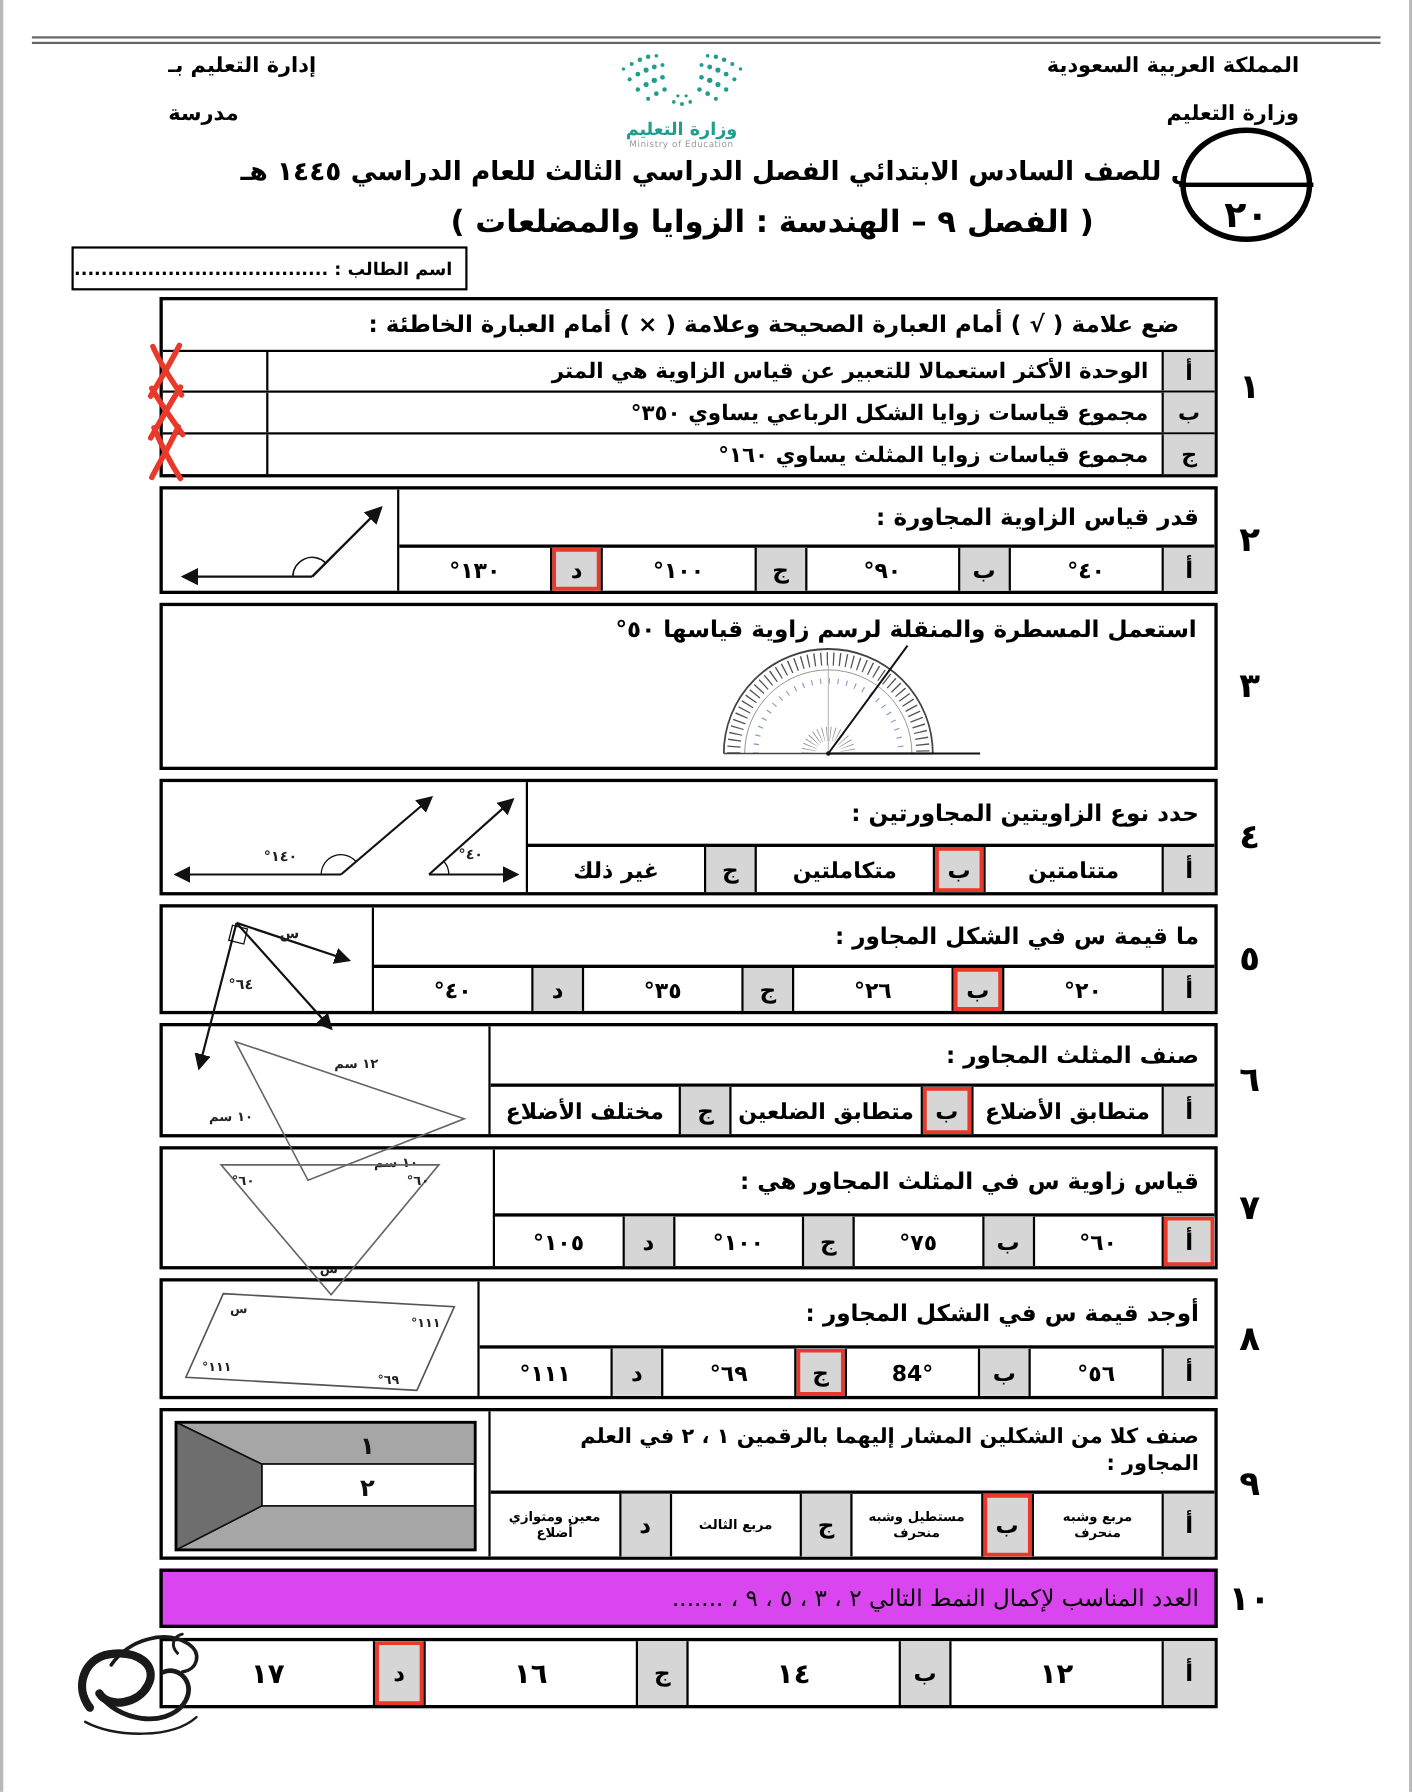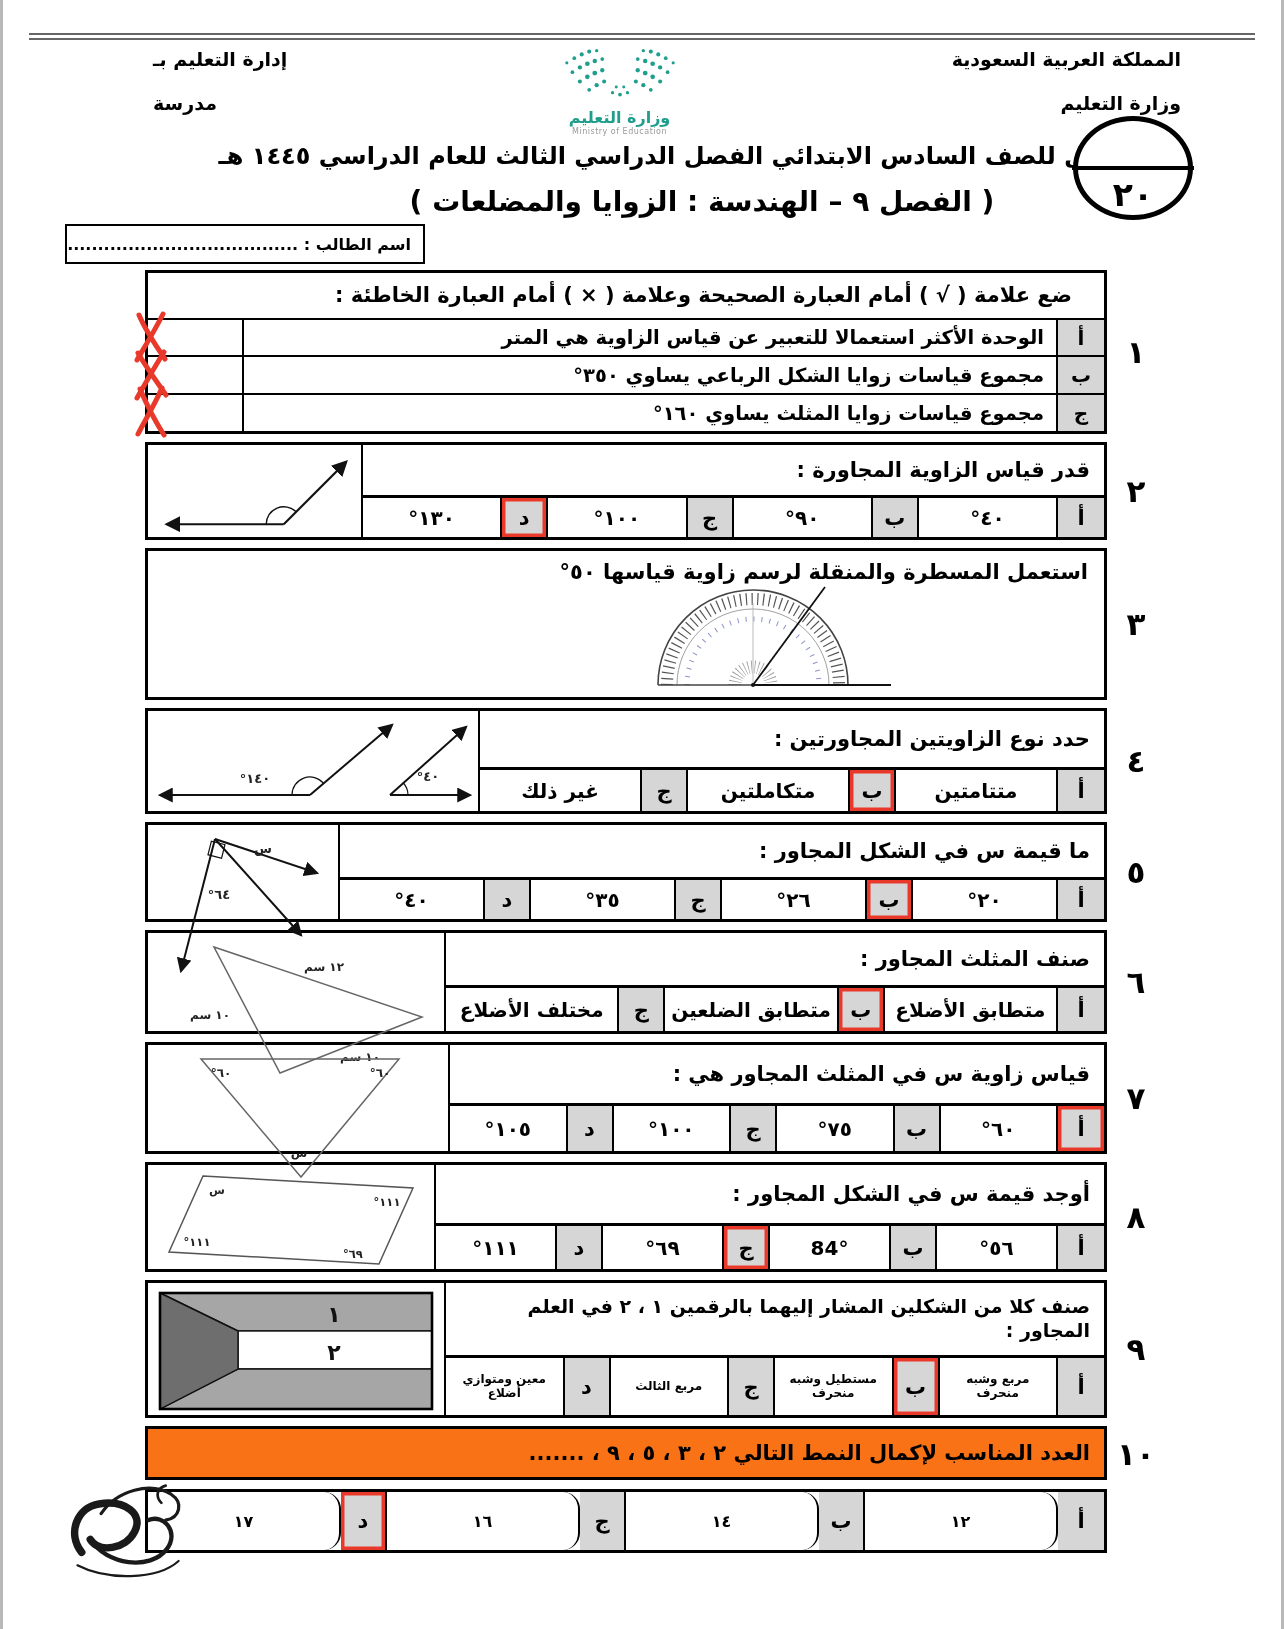--- a/index.html
+++ b/index.html
@@ -76,25 +76,25 @@
   .q3box { display:block; position:relative; }
   .q3title { padding:9px 16px 0; font-weight:bold; font-size:21px; }
   .q3fig { position:absolute; top:22px; left:485px; }
 
   
   .q9 .qtitle { font-size:19px; }
   .q9 .oval { font-size:12px; line-height:1.15; padding:2px 4px; }
 
   
   .q10wrap { flex:1; display:flex; flex-direction:column; min-width:0; }
-  .q10title { border:3px solid #000; padding:12px 14px; font-weight:bold; font-size:21px; background:#f97316; }
+  .q10title { border:3px solid #000; padding:12px 14px; font-weight:normal; font-size:21px; background:#d946ef; }
   .q10opts { border:3px solid #000; margin-top:9px; display:flex; height:64px; background:#fff; }
   .q10opts > div { display:flex; align-items:center; justify-content:center; }
   .q10opts > div + div { border-right:2.5px solid #000; }
-  .q10opts .oval { font-size:16px;border-radius:17px; }
+  .q10opts .oval { font-size:25px; }
   .qblock10 .qnum { align-items:flex-start; padding-top:10px; }
 
   .fig-label { font-weight:bold; fill:#222; direction:rtl; }
   .signature { position:absolute; left:55px; bottom:40px; width:140px; height:140px; }
 </style>
 </head>
 <body>
 
 <div class="page">
   <div class="topframe"></div>

